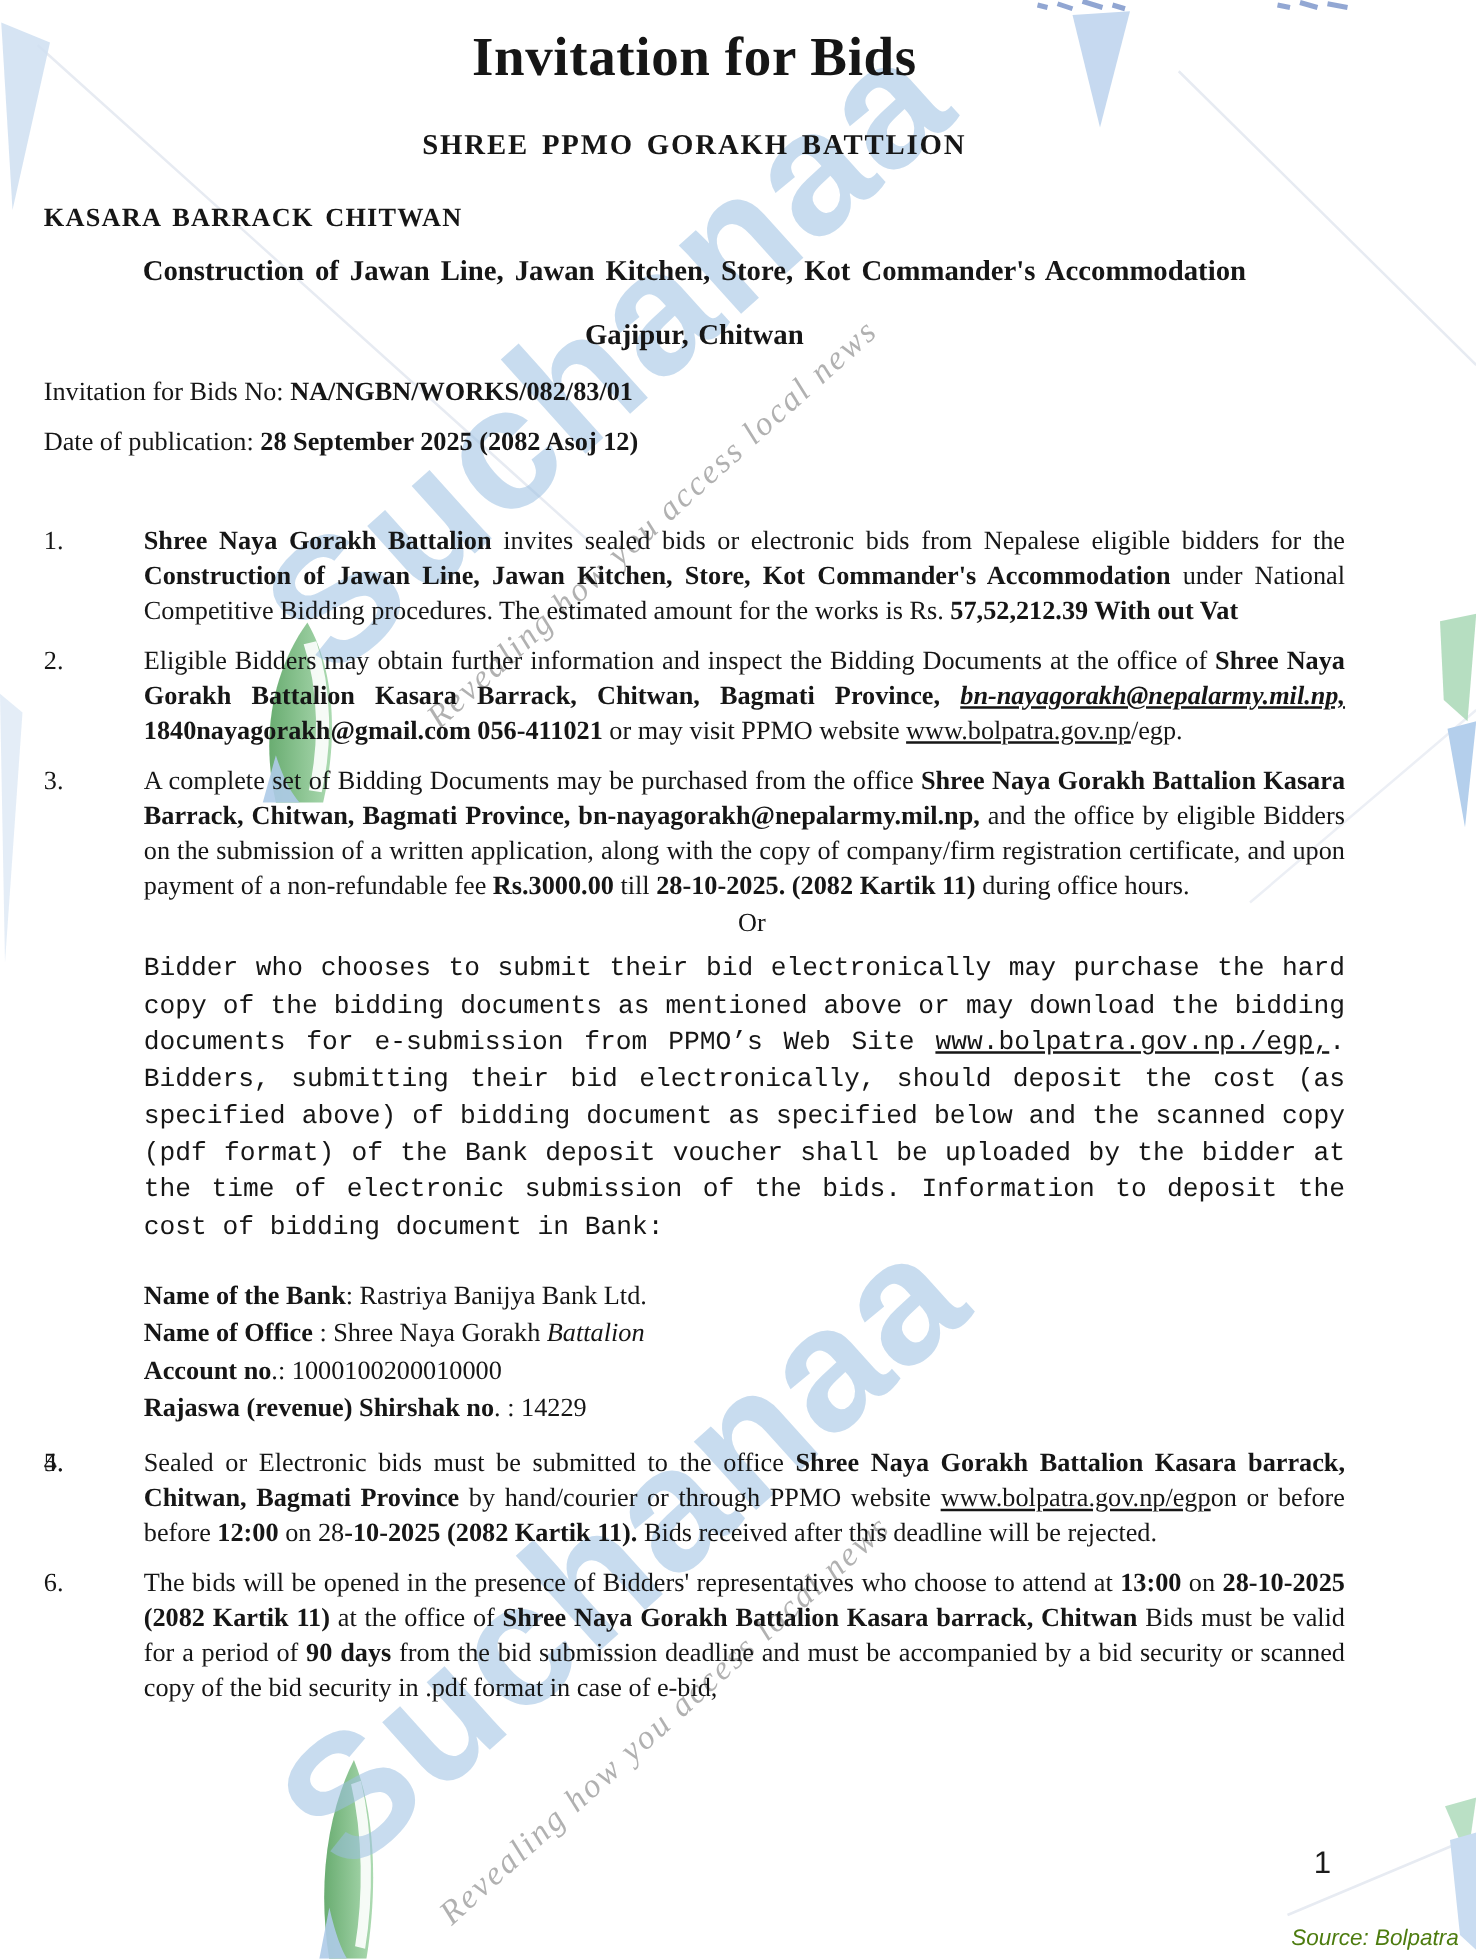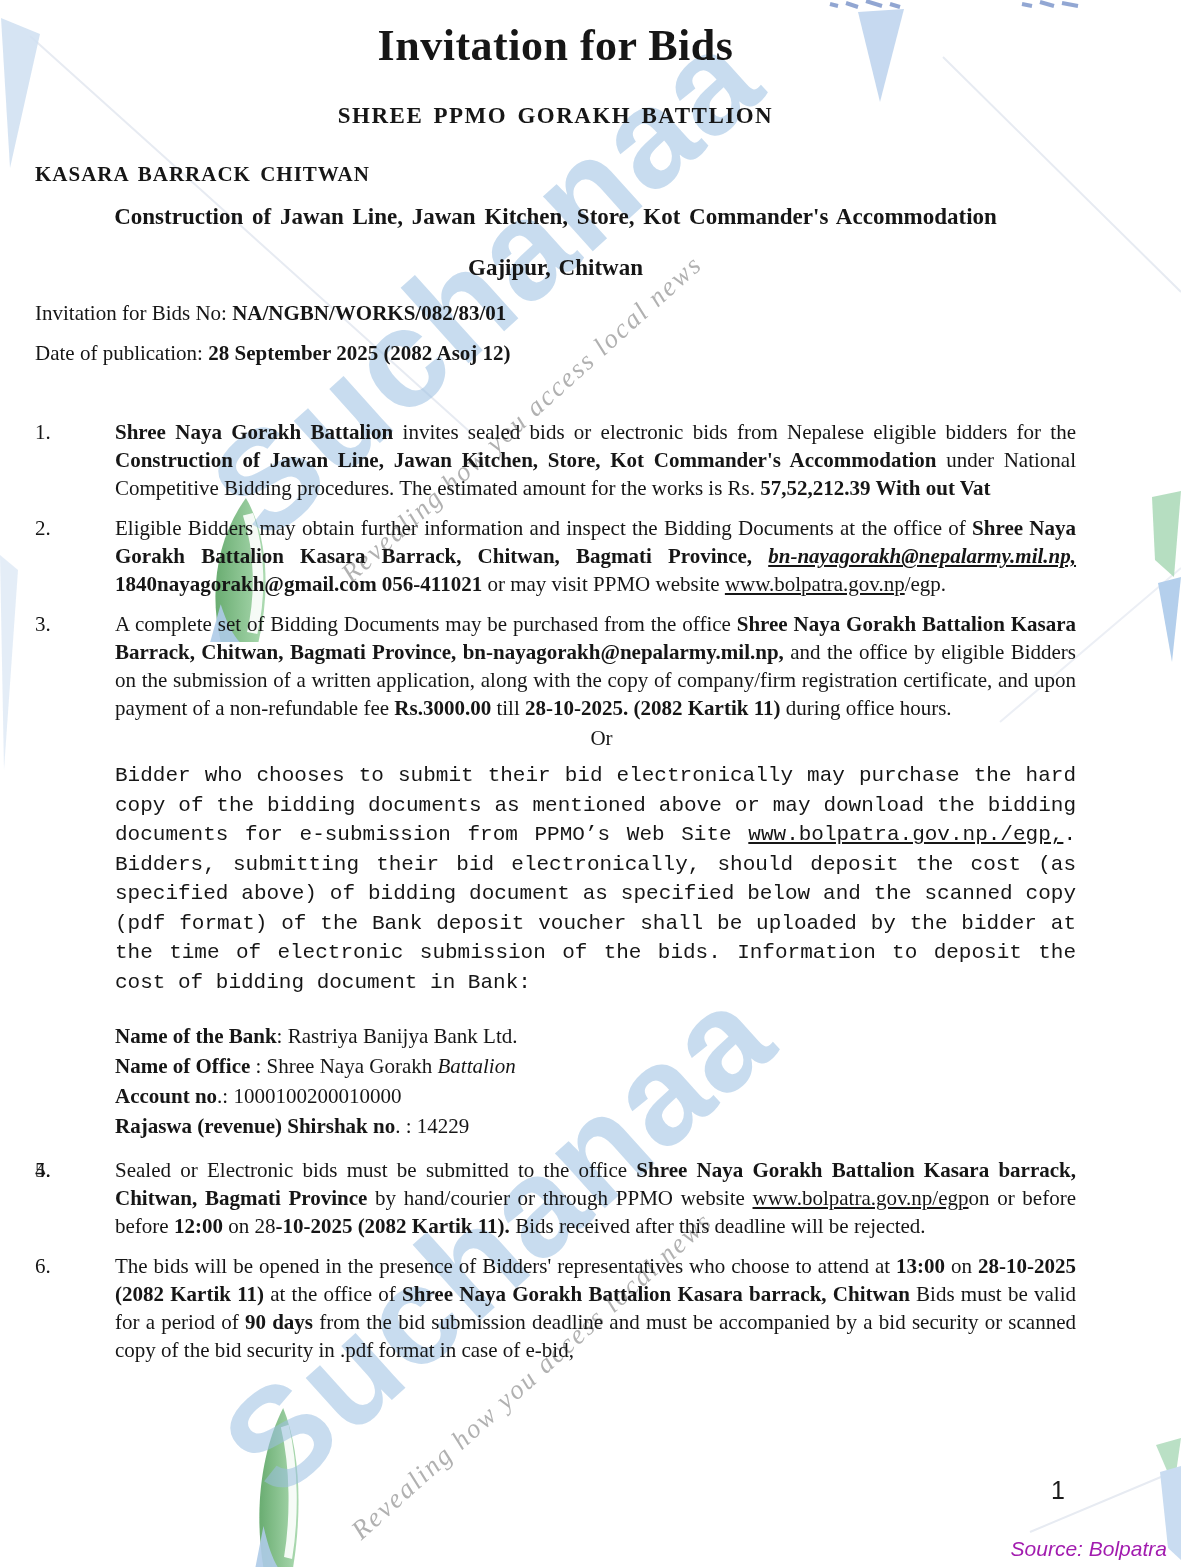--- a/index.html
+++ b/index.html
@@ -49,21 +49,21 @@
   .seg-i{font-style:italic;}
   .seg-bi{font-weight:bold;}
   .seg-u{text-decoration:underline;}
   .seg-ubi{font-weight:bold;font-style:italic;text-decoration:underline;}
   .pagenum{
     position:absolute;left:1035px;top:1476px;width:46px;z-index:2;
     font-family:"Liberation Sans",sans-serif;font-size:25px;text-align:center;color:#1b1b1b;
   }
   .source{
     position:absolute;right:14px;bottom:6px;z-index:2;
-    font-family:"Liberation Sans",sans-serif;font-style:italic;font-size:21px;color:#a21caf;
+    font-family:"Liberation Sans",sans-serif;font-style:italic;font-size:18px;color:#4d7c0f;
   }
 </style>
 </head>
 <body>
 
 <div class="page">
 
   <svg class="decor" width="1181" height="1567" viewBox="0 0 1181 1567">
     <defs>
       <linearGradient id="gr" x1="0" y1="0" x2="1" y2="0">

